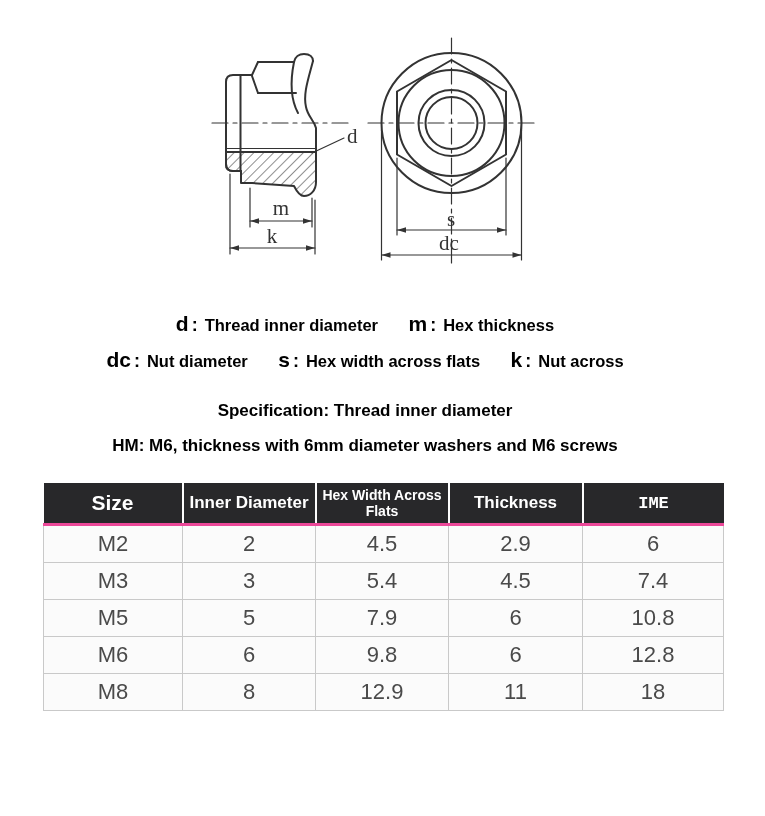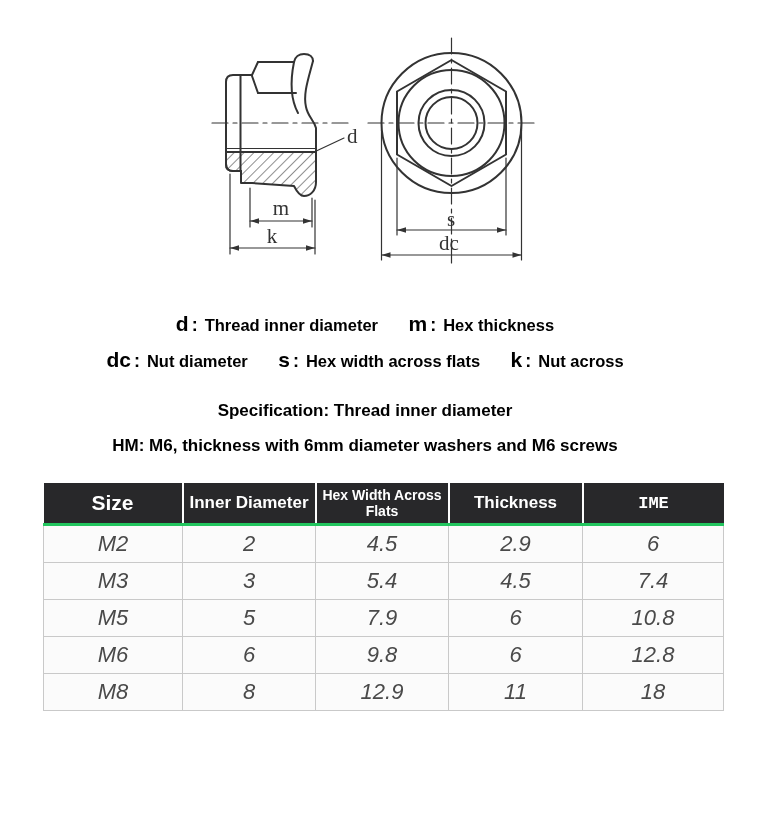--- a/index.html
+++ b/index.html
@@ -19,31 +19,31 @@
   .sep{font-size:18px;font-weight:700;margin:0 7px 0 3px;}
   .desc{font-size:16.5px;font-weight:700;}
   
   .notes{top:401px;}
   .note-line{height:19px;line-height:19px;margin-bottom:16px;font-size:17px;font-weight:700;white-space:nowrap;}
   
   .table-wrap{position:absolute;left:43px;top:483px;width:680px;}
   table{border-collapse:collapse;table-layout:fixed;width:680px;}
   th{
     background:#28282a;color:#ffffff;height:40px;font-weight:700;
-    border-right:2px solid #fdfdfd;border-bottom:3px solid #22c55e;
+    border-right:2px solid #fdfdfd;border-bottom:3px solid #ec4899;
     text-align:center;vertical-align:middle;padding:0;
   }
   th:last-child{border-right:none;font-family:Liberation Mono, monospace;}
   th:nth-child(1){font-size:21px;}
   th:nth-child(2),th:nth-child(4),th:nth-child(5){font-size:17px;margin-top:23px;}
   th:nth-child(3){font-size:14px;}
   td{
     background:#fbfbfb;color:#4a4a4a;height:36px;font-size:22px;
     text-align:center;vertical-align:middle;padding:0;
-    border-bottom:1px solid #c9c9c9;border-right:1px solid #c9c9c9;font-style:italic;
+    border-bottom:1px solid #c9c9c9;border-right:1px solid #c9c9c9;
   }
   td:first-child{border-left:1px solid #c9c9c9;}
 </style>
 </head>
 <body>
 
 <div class="canvas">
 
   <svg class="drawing-svg" width="765" height="300" viewBox="0 0 765 300">
     <defs>

